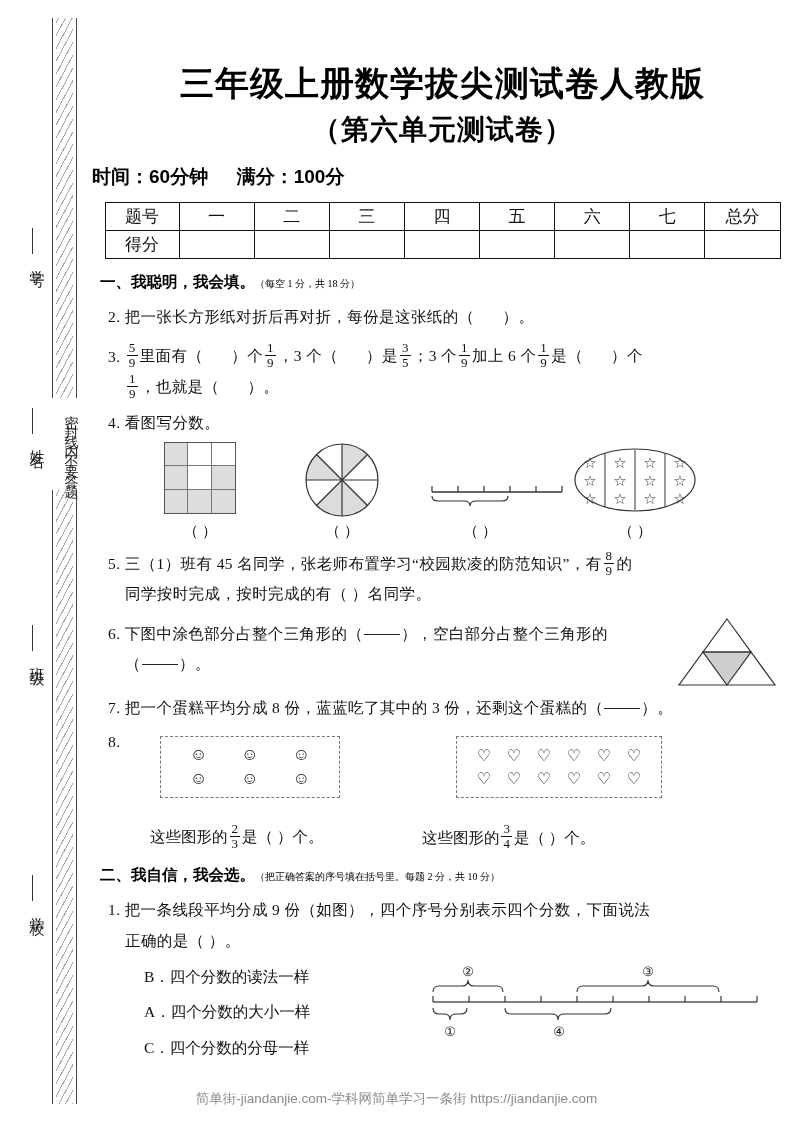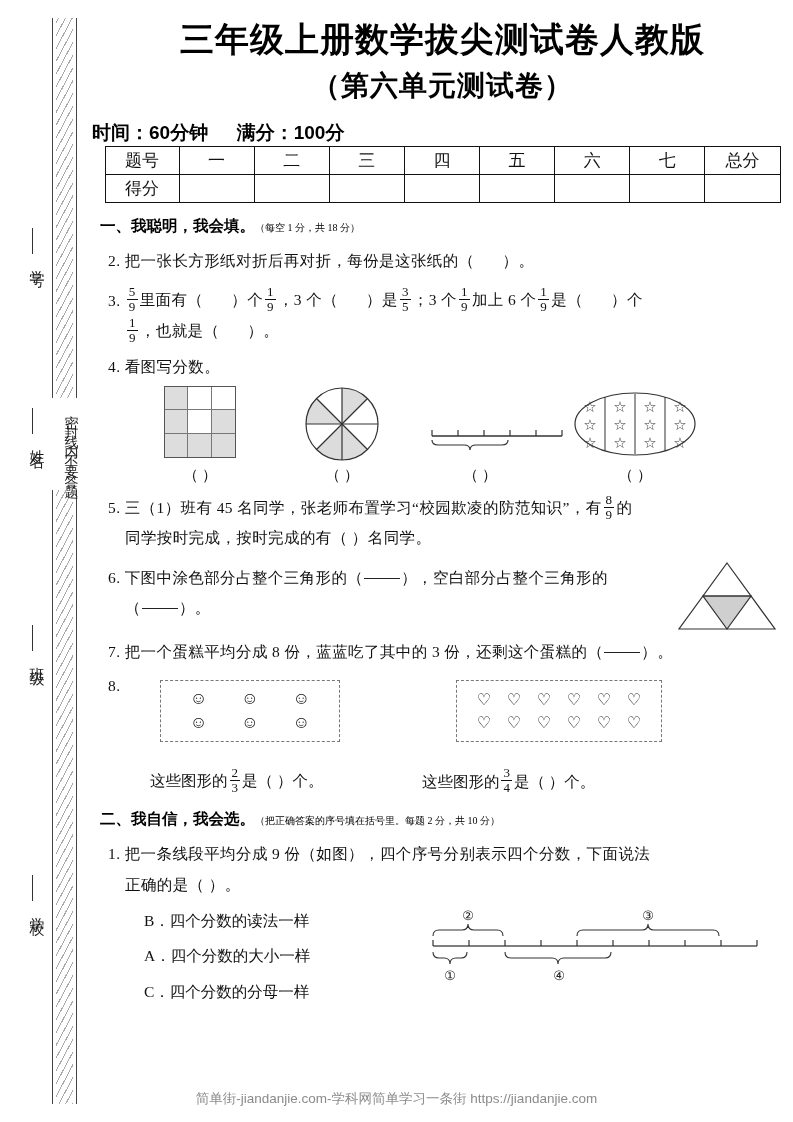--- a/index.html
+++ b/index.html
@@ -45,21 +45,21 @@
     font-size: 15px; letter-spacing: 4px; color: #1a1a1a;
   }
   .field-rule {
     position: absolute; left: 32px; width: 1px; background: #333;
   }
 
   
   .content { position: absolute; left: 92px; top: 0; width: 701px; height: 1122px; }
 
   h1.title {
-    margin: 0; padding-top: 20px;
+    margin: 0; padding-top: 64px;
     text-align: center;
     font-family: "Liberation Sans", "DejaVu Sans", sans-serif;
     font-weight: bold;
     font-size: 34px;
     letter-spacing: 1px;
     line-height: 1.15;
     color: #000;
   }
   h2.subtitle {
     margin: 8px 0 15px 0;
@@ -73,21 +73,21 @@
   .meta-line {
     margin: 14px 34px 0 0;
     text-align: left;
     font-family: "Liberation Sans", "DejaVu Sans", sans-serif;
     font-size: 19px; font-weight: bold; color: #000;
   }
   .meta-line .gap { display: inline-block; width: 18px; }
 
   
   table.score {
-    margin: 0 auto 0 auto;
+    margin: 12px auto 0 auto;
     border-collapse: collapse;
     width: 676px;
     table-layout: fixed;
   }
   table.score td {
     border: 1px solid #111;
     height: 28px;
     text-align: center;
     font-size: 17px;
     font-family: "Liberation Serif", "DejaVu Serif", serif;

